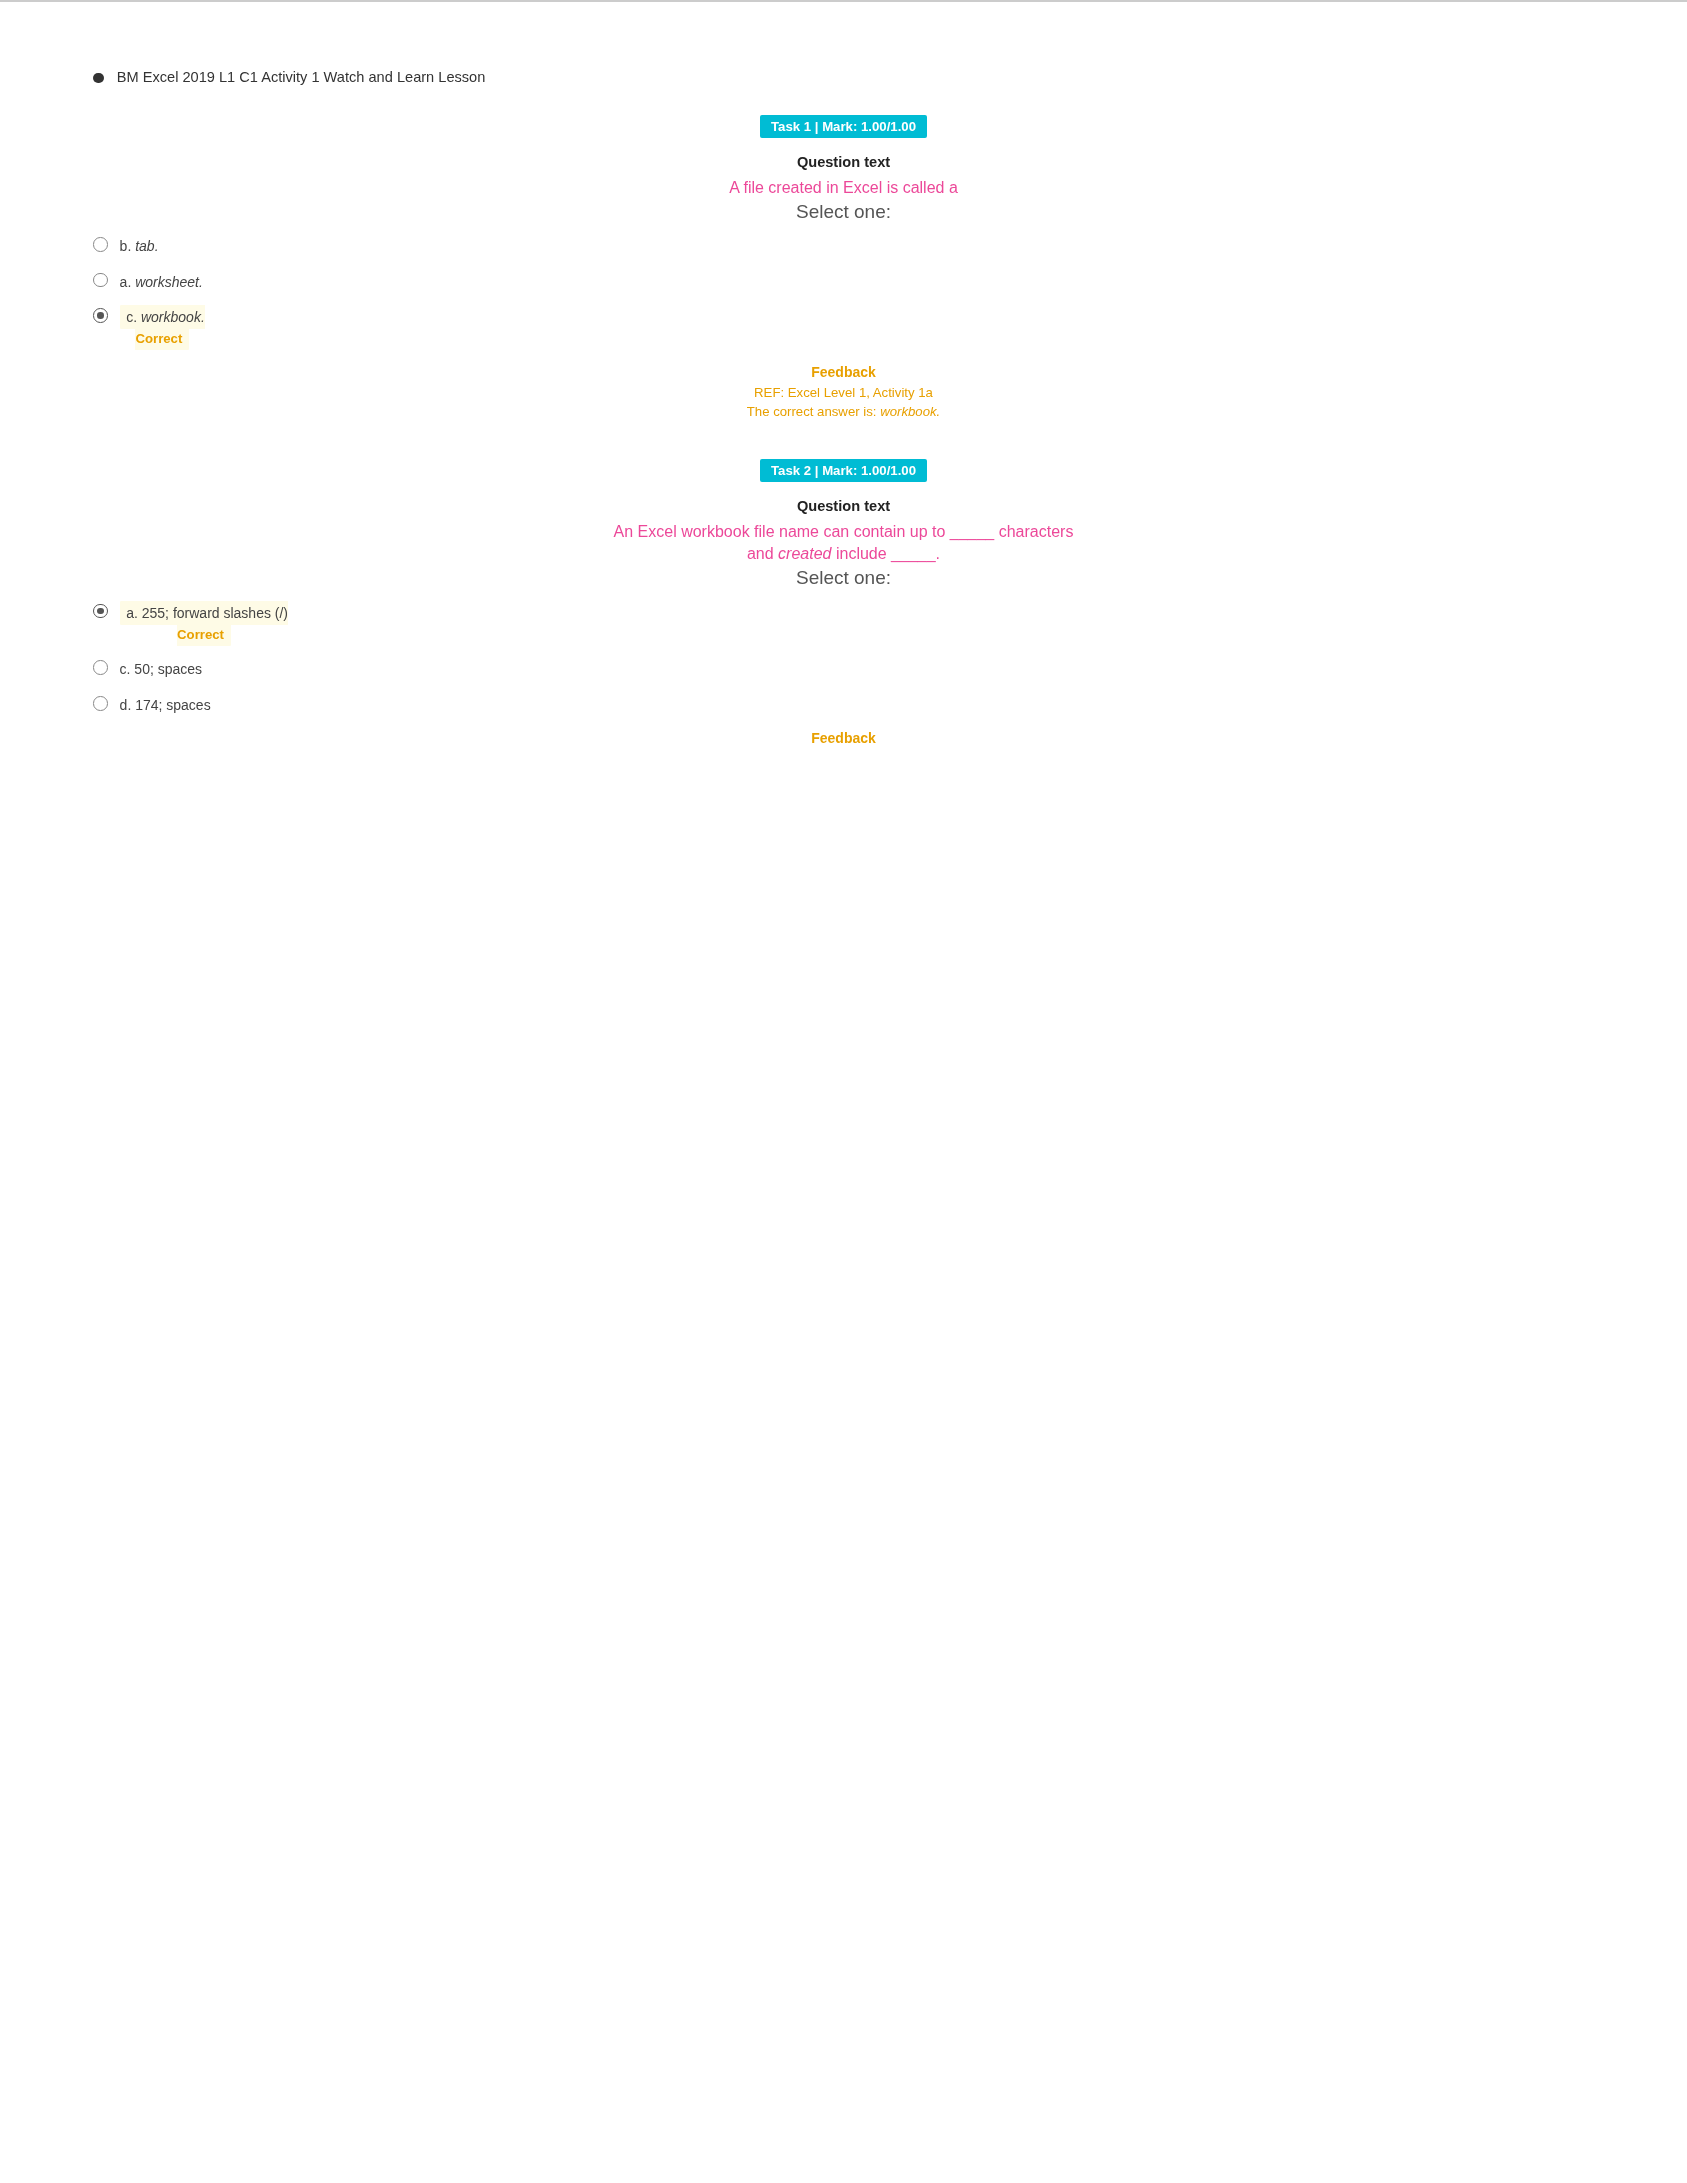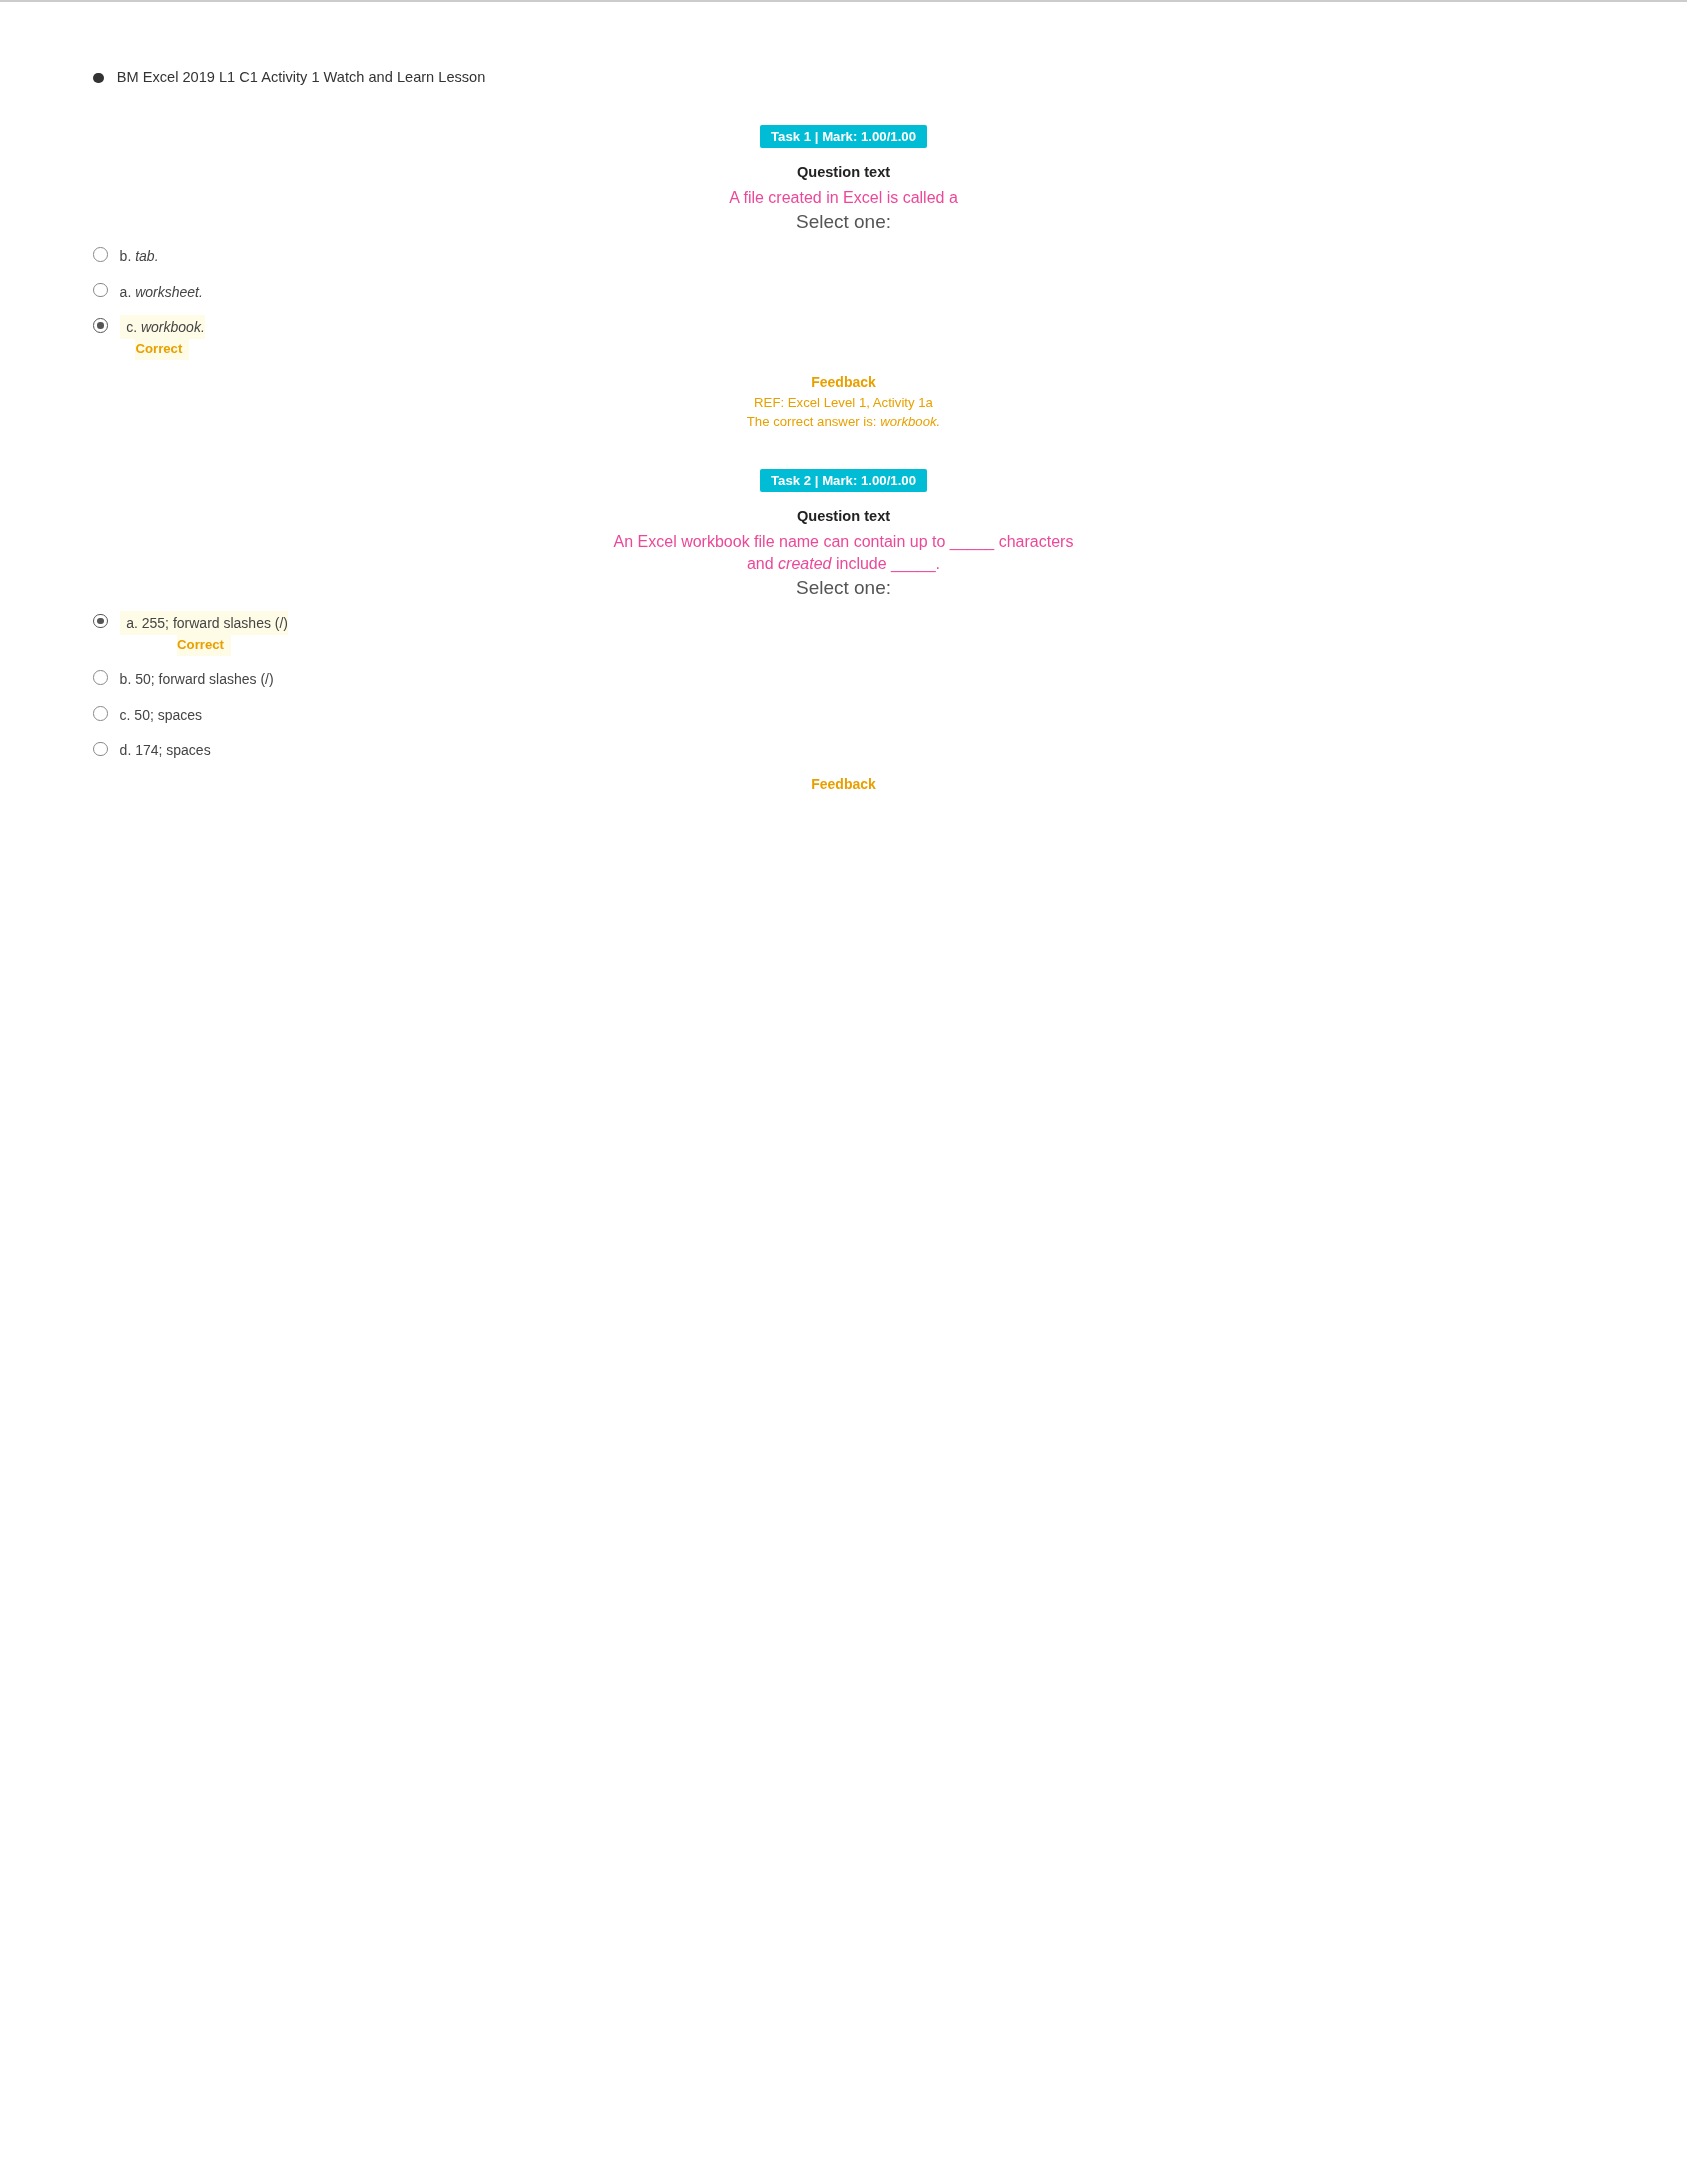--- a/index.html
+++ b/index.html
@@ -21,21 +21,21 @@
       height: 2px;
       background: #cccccc;
       margin-bottom: 40px;
     }
     .page-content {
       padding: 26.5px 93px 53px 93px;
     }
     .bullet-item {
       display: flex;
       align-items: flex-start;
-      margin-bottom: 40px;
+      margin-bottom: 30px;
       font-size: 14.6px;
       color: #333333;
     }
     .bullet-dot {
       width: 10.6px;
       height: 10.6px;
       background: #333333;
       border-radius: 50%;
       margin-top: 4px;
       margin-right: 13.2px;
@@ -211,24 +211,20 @@
       <div class="radio-btn selected"></div>
       <div class="option-text">
         <span class="correct-highlight">
           a. 255; forward slashes (/)<br>
           <span class="correct-label">Correct</span>
         </span>
       </div>
     </div>
 
     
-    <div class="option-row">
-      <div class="radio-btn"></div>
-      <div class="option-text">b. 50; forward slashes (/)</div>
-    </div>
 
     
     <div class="option-row">
       <div class="radio-btn"></div>
       <div class="option-text">c. 50; spaces</div>
     </div>
 
     
     <div class="option-row">
       <div class="radio-btn"></div>

